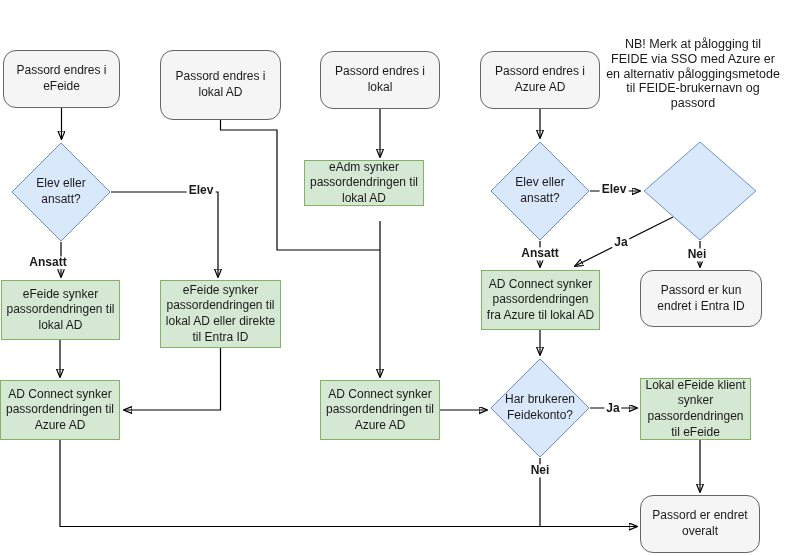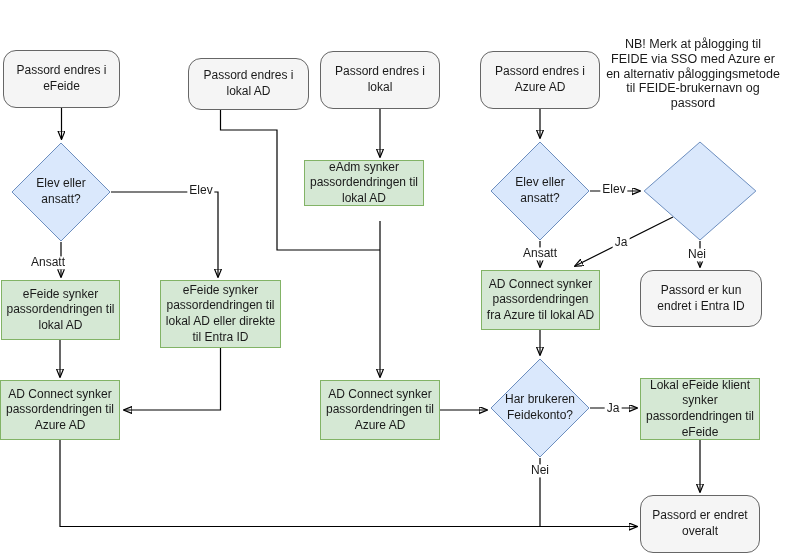--- a/index.html
+++ b/index.html
@@ -14,21 +14,21 @@
     font-family:"Liberation Sans", sans-serif; color:var(--text); background:#ffffff;
   }
   .node{position:absolute; box-sizing:border-box; display:flex; align-items:center;
     justify-content:center; text-align:center; font-size:12px; line-height:1.3; padding:3px;}
   .terminal{background:var(--terminal-fill); border:1px solid var(--terminal-border); border-radius:13px;}
   .process{background:var(--process-fill); border:1px solid var(--process-border);}
   .decision{background:transparent; border:none; padding:0;}
   .decision svg{position:absolute; left:0; top:0; width:100%; height:100%;}
   .decision .dlabel{position:relative; z-index:2; padding:0 10px;}
   .edge-label{position:absolute; background:#ffffff; font-size:12px; line-height:1.1;
-    padding:0 2px; z-index:3; transform:translate(-50%,-50%); white-space:nowrap;}
+    padding:0 2px; z-index:3; transform:translate(-50%,-50%); white-space:nowrap;font-weight:bold;}
   #title{position:absolute; left:14px; top:4px; font-size:23px; font-weight:bold;}
   #note{position:absolute; left:599px; top:37px; width:188px; font-size:12.5px; line-height:1.18;
     text-align:center; white-space:pre-line;}
   #edges{position:absolute; left:0; top:0; width:786px; height:556px; z-index:1;}
   #edges path{fill:none; stroke:var(--edge); stroke-width:1.2px;}
   .node{z-index:2;}
 </style>
 </head>
 <body>
 
@@ -63,21 +63,21 @@
     <path d="M540 458 V526.5"></path>
     <path d="M700 440 V492" marker-end="url(#arr)"></path>
     <path d="M60 440 V526.5 H637" marker-end="url(#arr)"></path>
     <path d="M60 340 V377" marker-end="url(#arr)"></path>
     <path d="M220.5 340 V410 H124" marker-end="url(#arr)"></path>
   </svg>
 
   <div class="node terminal" style="left:3px;top:50px;width:117px;height:58px;">
     <span>Passord endres i eFeide</span>
   </div>
-  <div class="node terminal" style="left:160px;top:58px;width:121px;height:52px;margin-left:28px;">
+  <div class="node terminal" style="left:160px;top:50px;width:121px;height:70px;">
     <span>Passord endres i lokal AD</span>
   </div>
   <div class="node terminal" style="left:320px;top:51px;width:120px;height:58px;">
     <span>Passord endres i lokal</span>
   </div>
   <div class="node terminal" style="left:480px;top:51px;width:120px;height:58px;">
     <span>Passord endres i Azure AD</span>
   </div>
 
   <div class="node decision" style="left:11px;top:142px;width:100px;height:100px;">
@@ -115,21 +115,21 @@
   </div>
   <div class="node process" style="left:481px;top:270px;width:119px;height:60px;">
     <span>AD Connect synker passordendringen fra Azure til lokal AD</span>
   </div>
   <div class="node process" style="left:0px;top:380px;width:120px;height:60px;">
     <span>AD Connect synker passordendringen til Azure AD</span>
   </div>
   <div class="node process" style="left:320px;top:380px;width:120px;height:60px;">
     <span>AD Connect synker passordendringen til Azure AD</span>
   </div>
-  <div class="node process" style="left:640px;top:378px;width:120px;height:62px;">
+  <div class="node process" style="left:640px;top:378px;width:111px;height:62px;">
     <span>Lokal eFeide klient synker passordendringen til eFeide</span>
   </div>
 
   <div class="node terminal" style="left:640px;top:270px;width:122px;height:57px;">
     <span>Passord er kun endret i Entra ID</span>
   </div>
   <div class="node terminal" style="left:640px;top:495px;width:120px;height:58px;">
     <span>Passord er endret overalt</span>
   </div>
 

